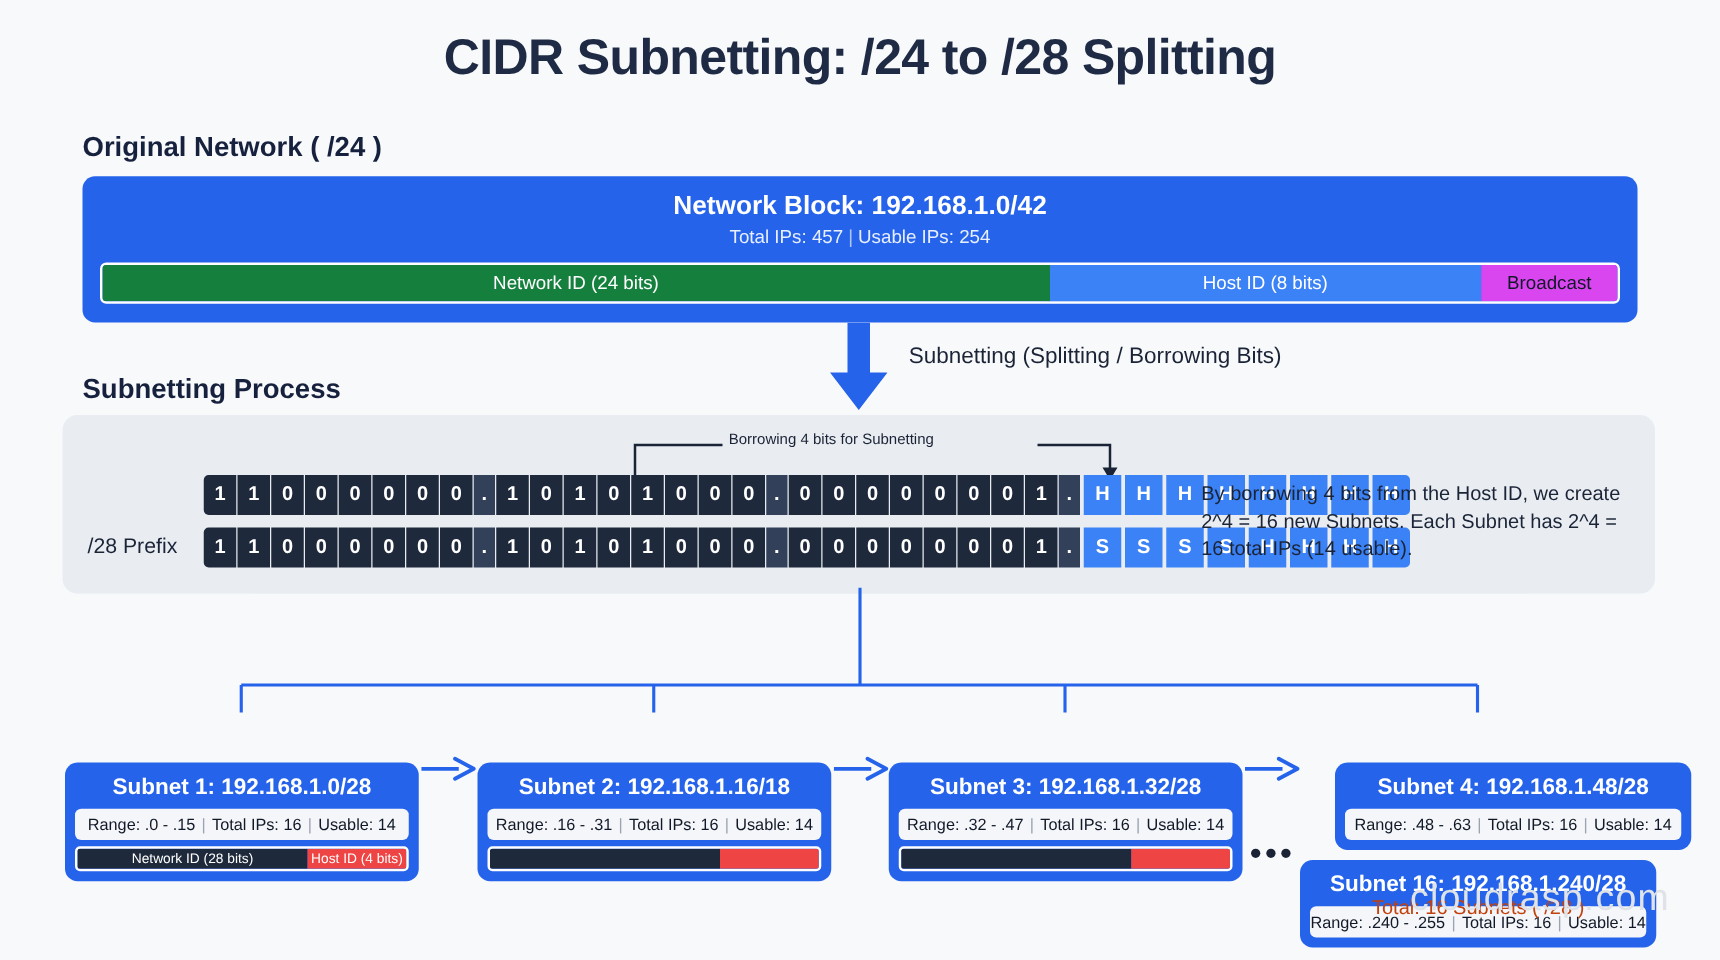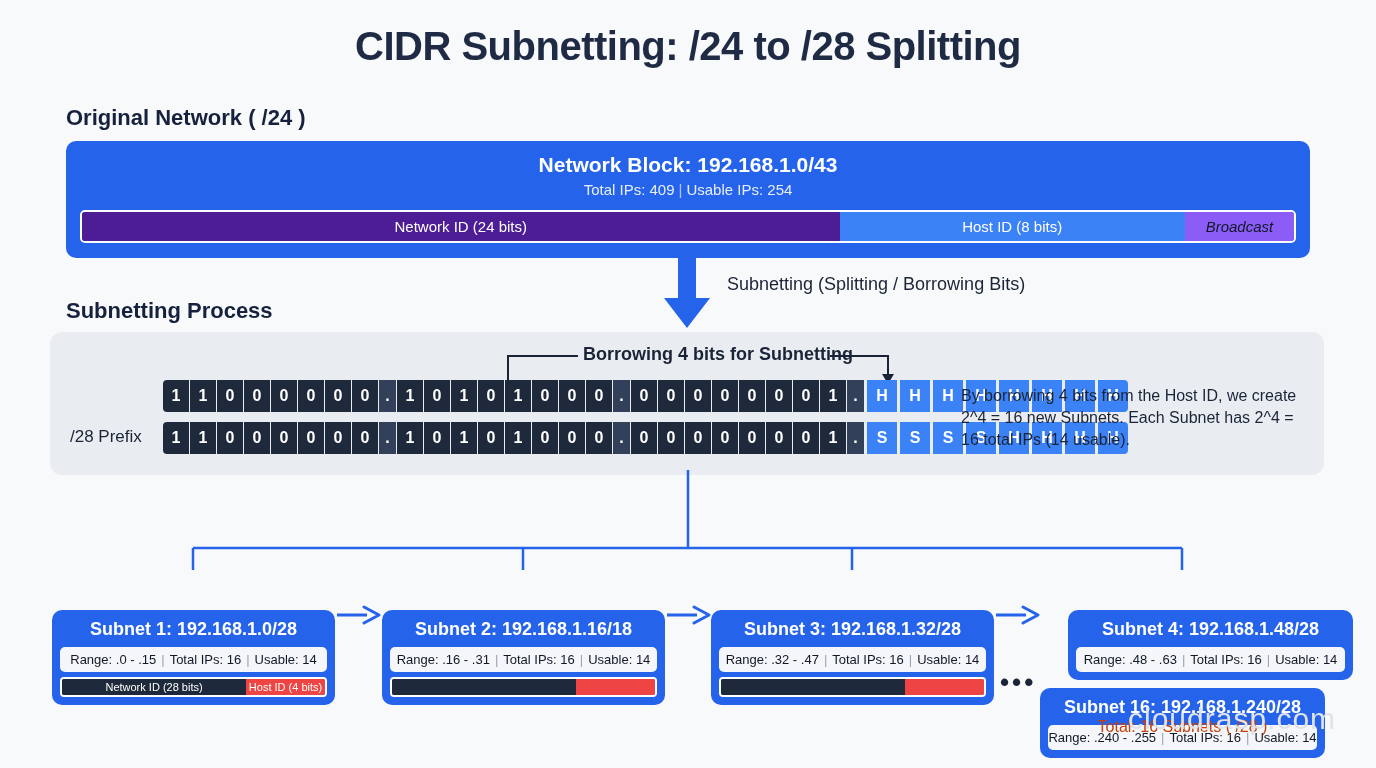--- a/index.html
+++ b/index.html
@@ -47,40 +47,40 @@
   .net-sub .sep { opacity: .7; padding: 0 4px; }
   .bitbar {
     display: flex; height: 33px; margin-top: 9px;
     border-radius: 5px; overflow: hidden;
     border: 2px solid #ffffff;
   }
   .bitbar > div {
     display: flex; align-items: center; justify-content: center;
     font-size: 15px; white-space: nowrap;
   }
-  .seg-netid { background: #4c1d95; color: #ffffff; }
+  .seg-netid { background: #15803d; color: #ffffff; }
   .seg-hostid { background: #3b82f6; color: #ffffff; }
-  .seg-bcast { background: #8b5cf6; color: #111827; font-style: italic; }
+  .seg-bcast { background: #d946ef; color: #111827; }
 
   
   .big-arrow { position: absolute; left: 664px; top: 258px; width: 46px; height: 70px; }
   .arrow-label {
     position: absolute; left: 727px; top: 274px;
     font-size: 18px; color: #1b2437;
   }
 
   
   .proc-panel {
     position: absolute; left: 50px; top: 332px;
     width: 1274px; height: 143px;
     background: #e9edf2; border-radius: 12px;
   }
   .borrow-note {
     position: absolute; left: 583px; top: 344px;
-    font-size: 18px; color: #1b2437; white-space: nowrap; font-weight: bold;
+    font-size: 12px; color: #1b2437; white-space: nowrap;
   }
   .bracket-svg { position: absolute; left: 500px; top: 350px; }
 
   .prefix-label {
     position: absolute; left: 70px; top: 427px;
     font-size: 17px; color: #1b2437;
   }
   .bitrow { position: absolute; display: flex; gap: 1px; }
   #bitrow1 { left: 163px; top: 380px; }
   #bitrow2 { left: 163px; top: 422px; }
@@ -162,23 +162,23 @@
 </head>
 <body>
 
 <div id="stage">
 
   <div class="page-title">CIDR Subnetting: /24 to /28 Splitting</div>
 
   <div class="section-heading" id="h-original">Original Network ( /24 )</div>
 
   <div class="net-block">
-    <div class="net-title">Network Block: 192.168.1.0/43</div>
+    <div class="net-title">Network Block: 192.168.1.0/42</div>
     <div class="net-sub">
-      <span>Total IPs: 409</span><span class="sep">|</span><span>Usable IPs: 254</span>
+      <span>Total IPs: 457</span><span class="sep">|</span><span>Usable IPs: 254</span>
     </div>
     <div class="bitbar">
       <div class="seg-netid" style="flex:0 0 62.5%">Network ID (24 bits)</div>
       <div class="seg-hostid" style="flex:0 0 28.5%">Host ID (8 bits)</div>
       <div class="seg-bcast" style="flex:1 1 auto">Broadcast</div>
     </div>
   </div>
 
   <svg class="big-arrow" width="46" height="70" viewBox="0 0 46 70">
     <path d="M14 0 H32 V40 H46 L23 70 L0 40 H14 Z" fill="#2563eb"></path>

